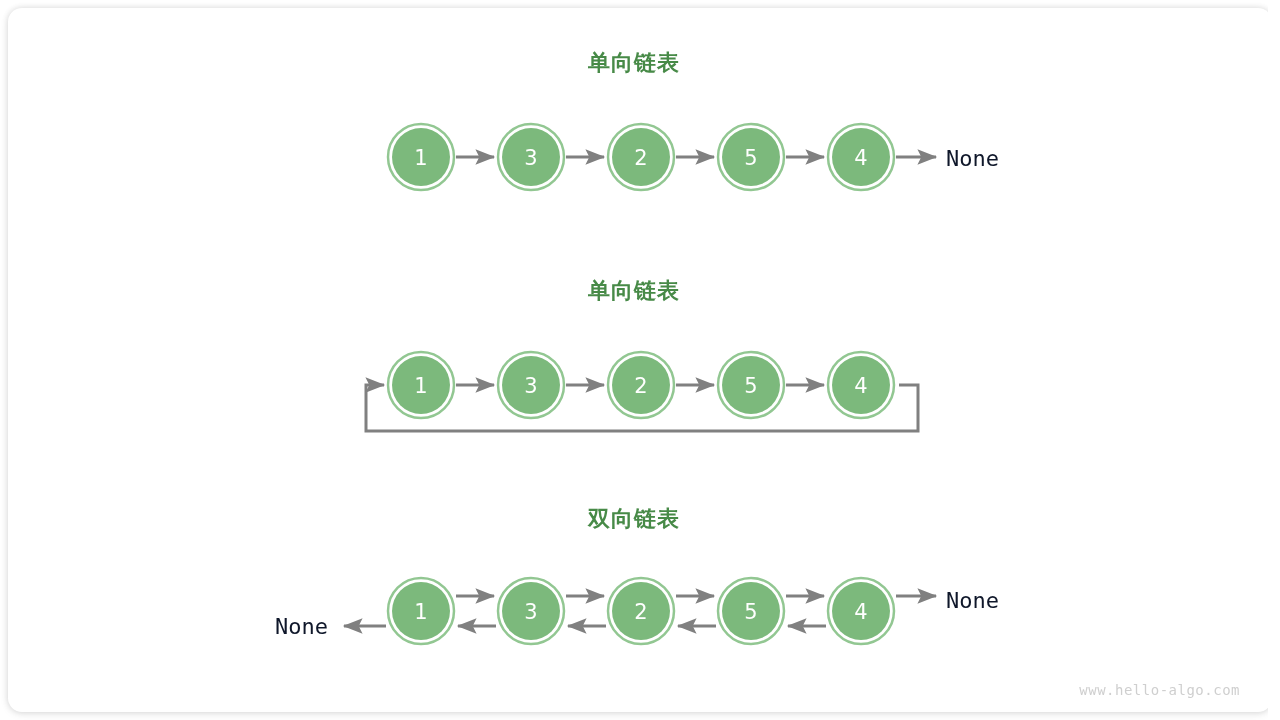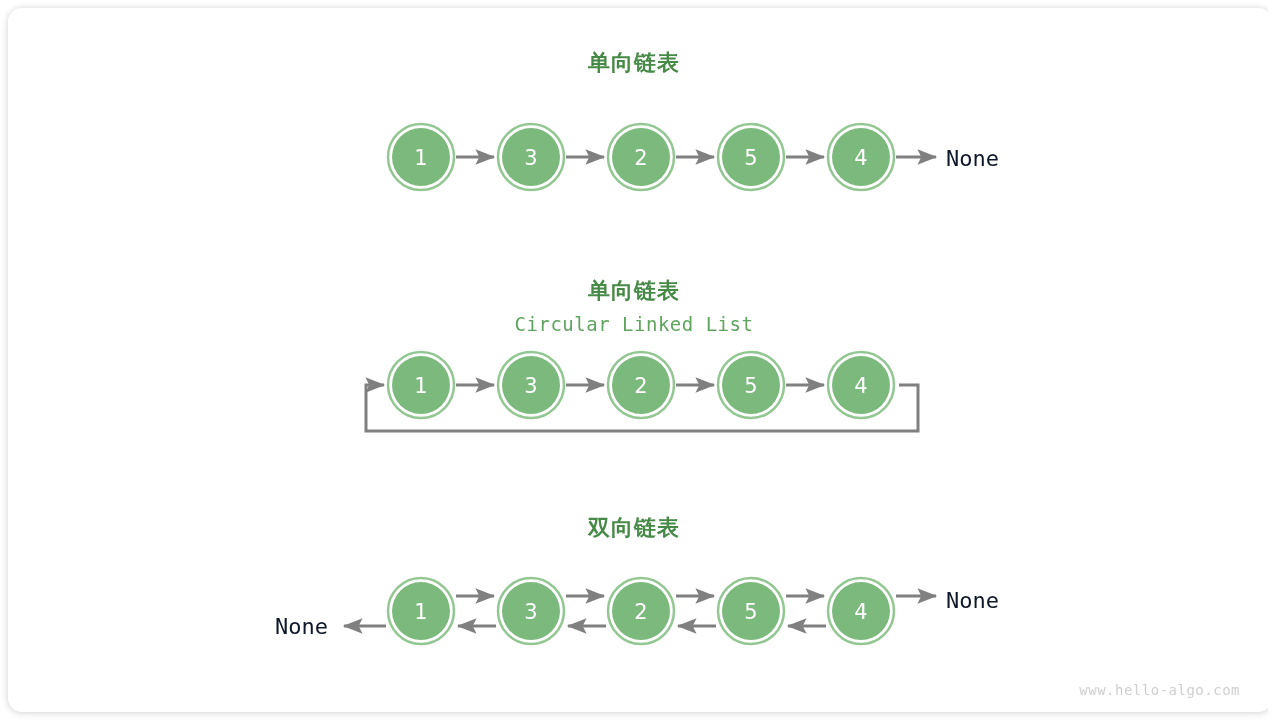--- a/index.html
+++ b/index.html
@@ -71,23 +71,22 @@
 </style>
 </head>
 <body>
 
 <div id="stage">
   <div class="card"></div>
 
   <div class="section-title" style="top:48px;">单向链表</div>
 
   <div class="section-title" style="top:276px;">单向链表</div>
-  <div class="section-sub" style="top:313px;">Circular Linked List</div>
 
-  <div class="section-title" style="top:504px;margin-top:9px;">双向链表</div>
+  <div class="section-title" style="top:504px;">双向链表</div>
 
   <div class="none-label" style="left:946px; top:146px;">None</div>
   <div class="none-label" style="left:946px; top:588px;">None</div>
   <div class="none-label" style="left:275px; top:614px;">None</div>
 
   <svg class="svg-layer" viewBox="0 0 1280 720">
     <defs>
       <marker id="arrowhead" markerWidth="7" markerHeight="7" refX="6.2" refY="3" orient="auto" markerUnits="strokeWidth">
         <path d="M0,0.4 L6.6,3 L0,5.6 L1.3,3 Z" fill="#808080"></path>
       </marker>

